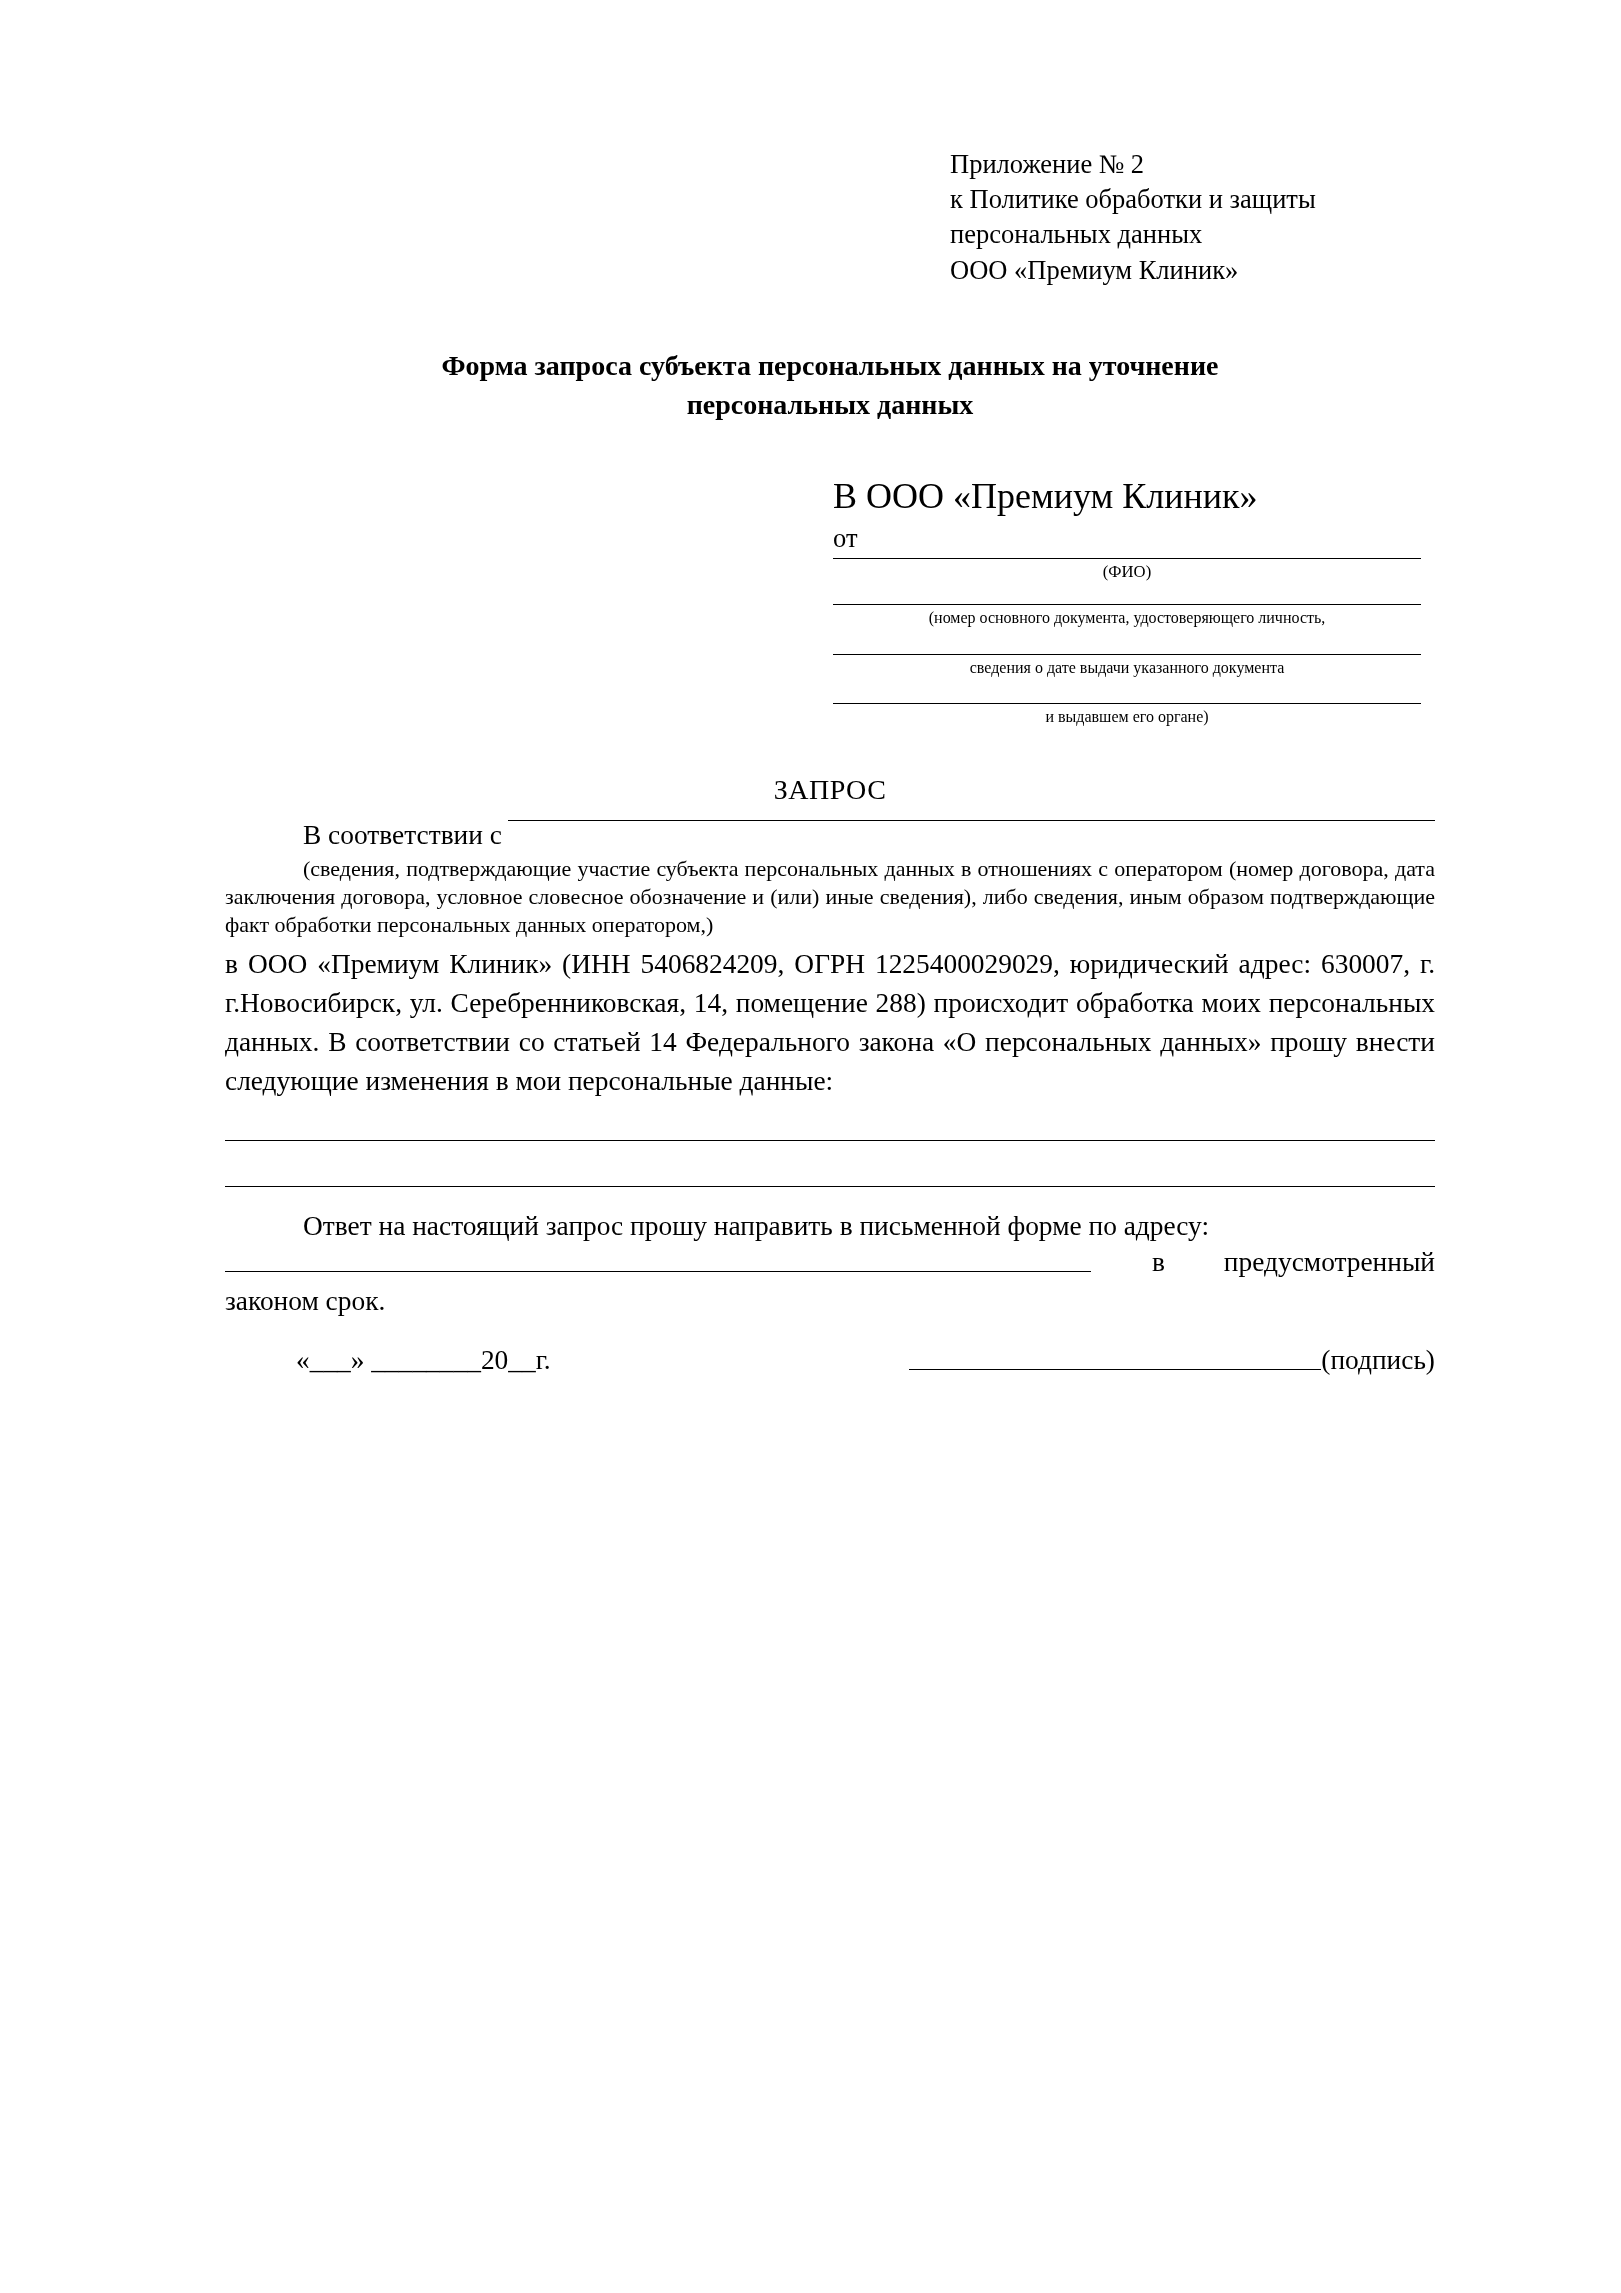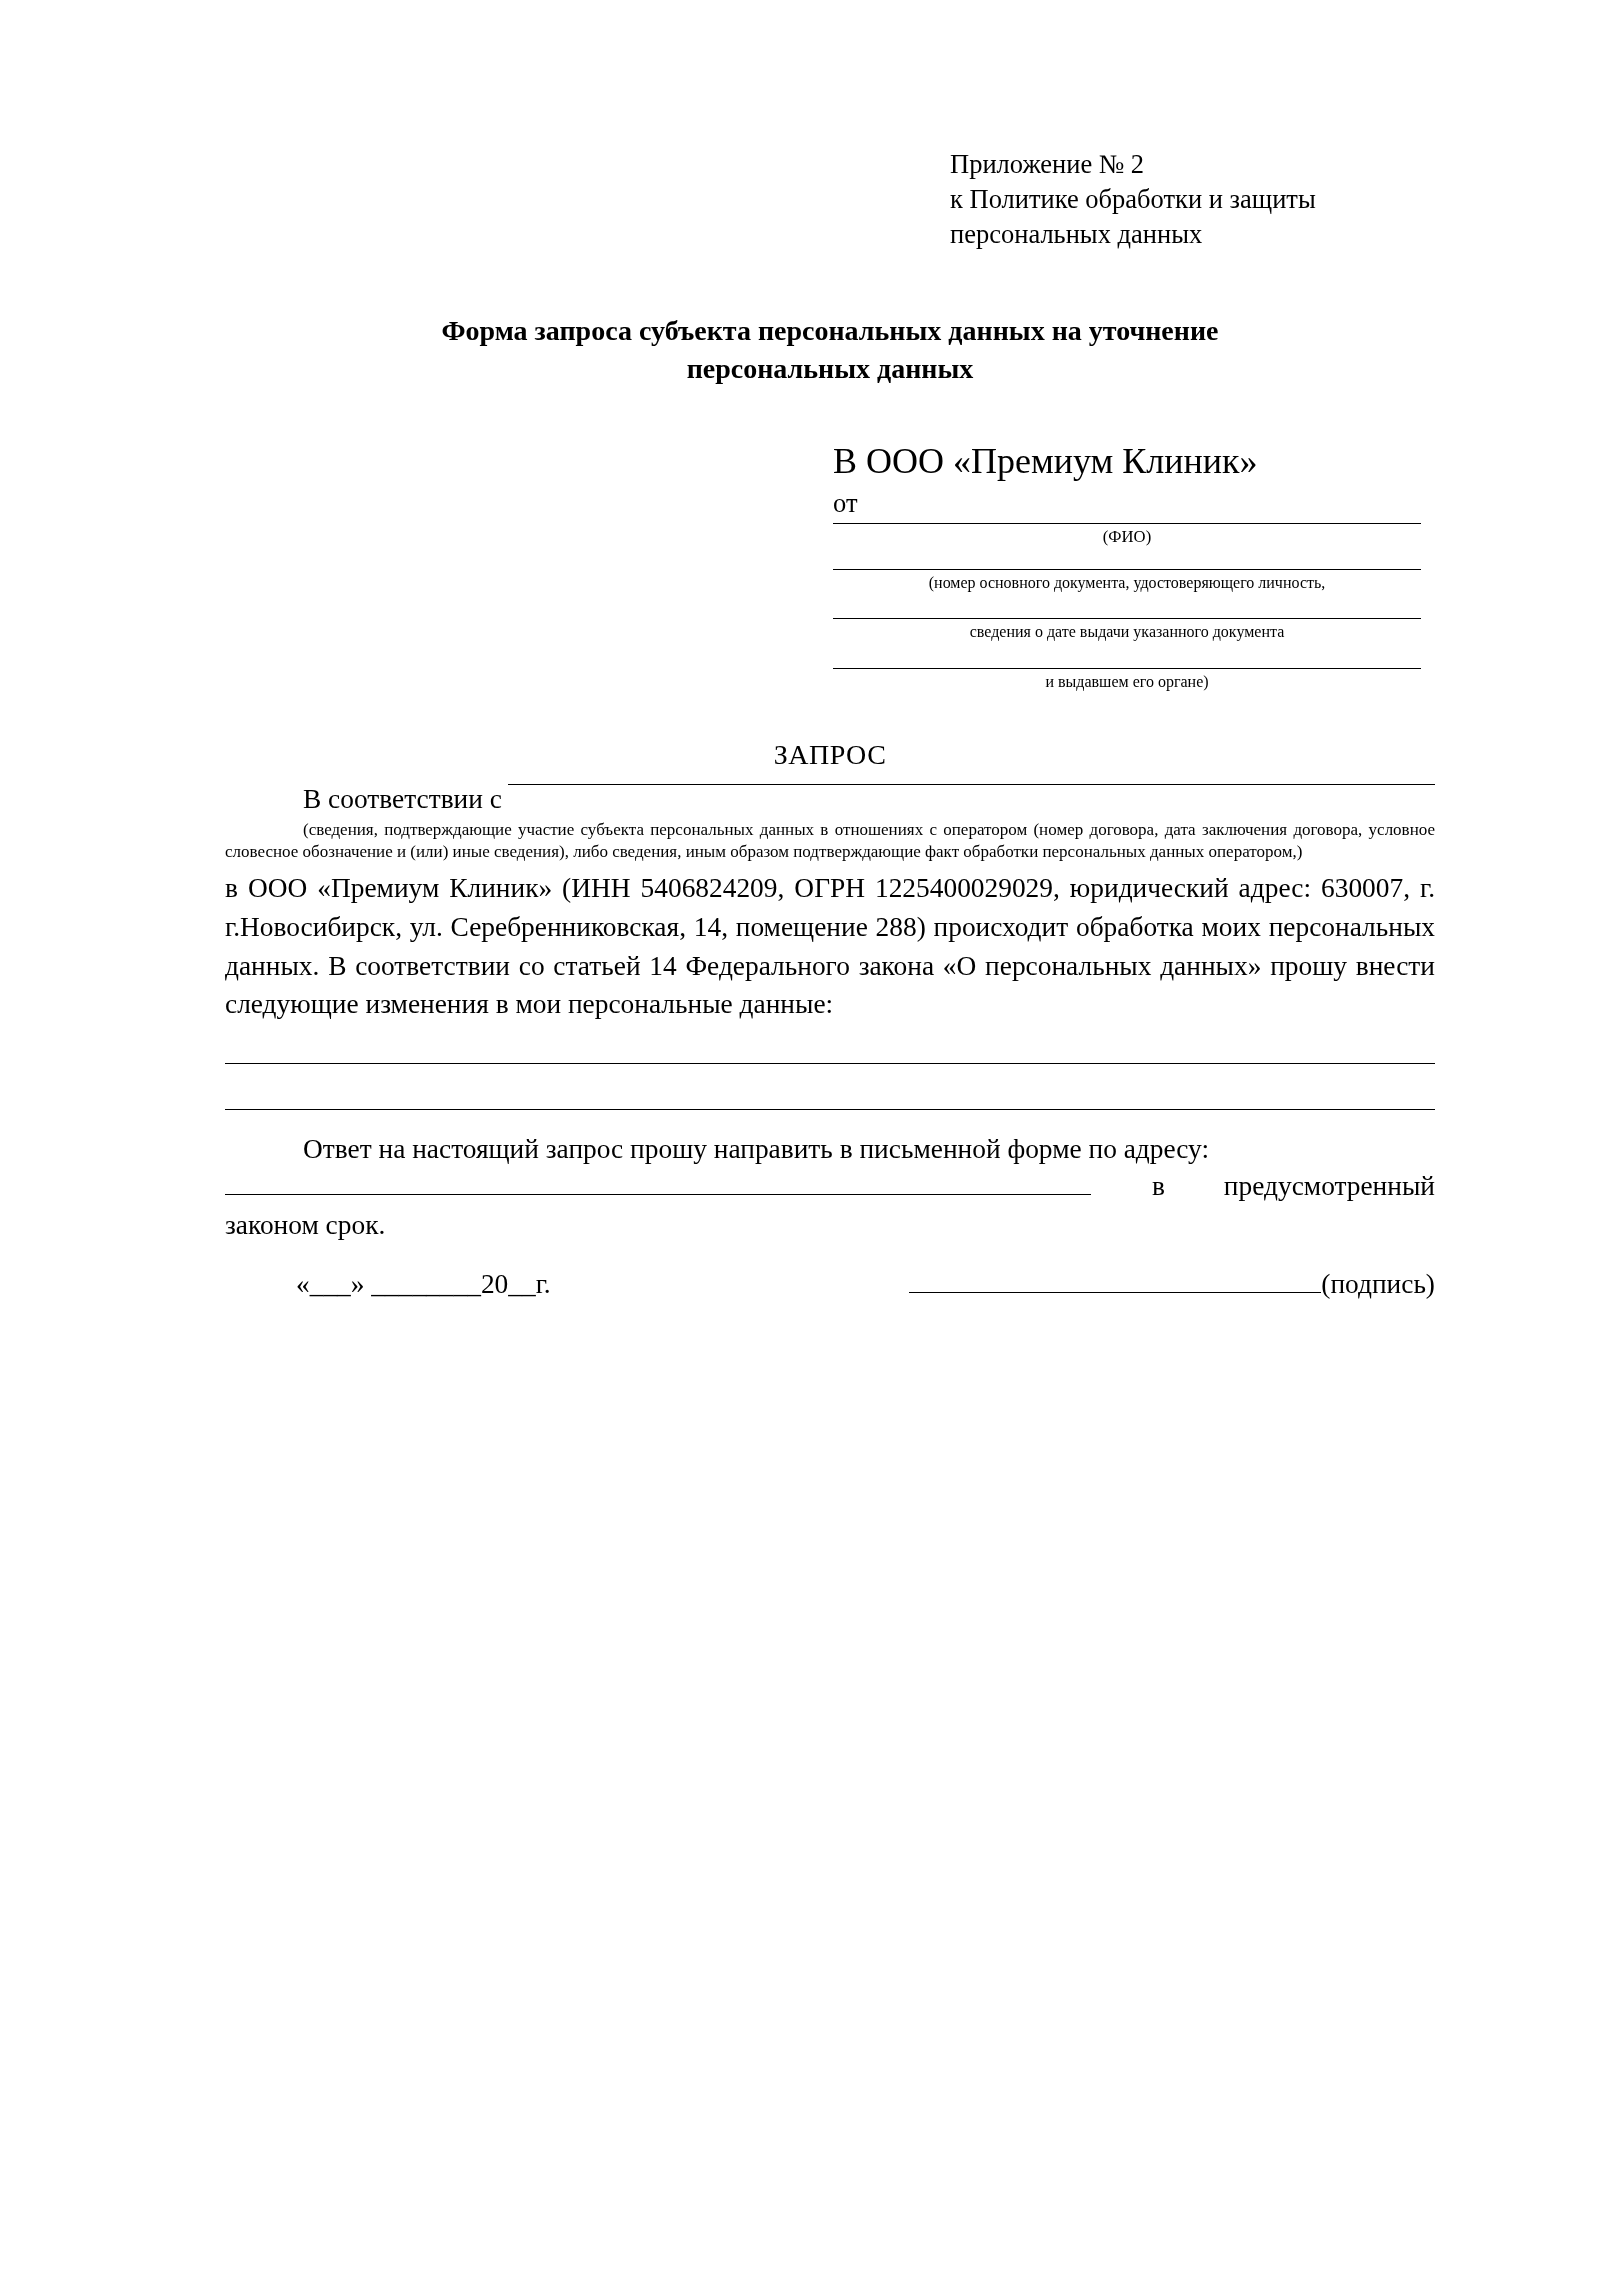--- a/index.html
+++ b/index.html
@@ -87,21 +87,21 @@
   .inline-row .flex-rule {
     flex: 1 1 auto;
     border-bottom: 1.6px solid #000;
     height: 0;
     margin-bottom: 6.9px;
     margin-left: 5.9px;
   }
   .indent-first { padding-left: 78px; }
 
   .note {
-    font-size: 17px;
+    font-size: 22px;
     line-height: 1.28;
     text-align: justify;
     margin-top: 3.9px;
   }
   .note .note-indent { padding-left: 78px; }
 
   .body-par {
     margin-top: 5.9px;
     font-size: 27.4px;
     line-height: 1.42;
@@ -161,20 +161,21 @@
 </style>
 </head>
 <body>
 
 <div class="page">
 
   <div class="header-block">
     <div>Приложение № 2</div>
     <div>к Политике обработки и защиты</div>
     <div>персональных данных</div>
+    <div>ООО «Премиум Клиник»</div>
   </div>
 
   <div class="doc-title">
     <div>Форма запроса субъекта персональных данных на уточнение</div>
     <div>персональных данных</div>
   </div>
 
   <div class="addressee">
     <div class="to-line">В ООО «Премиум Клиник»</div>
     <div class="from-line">от</div>

